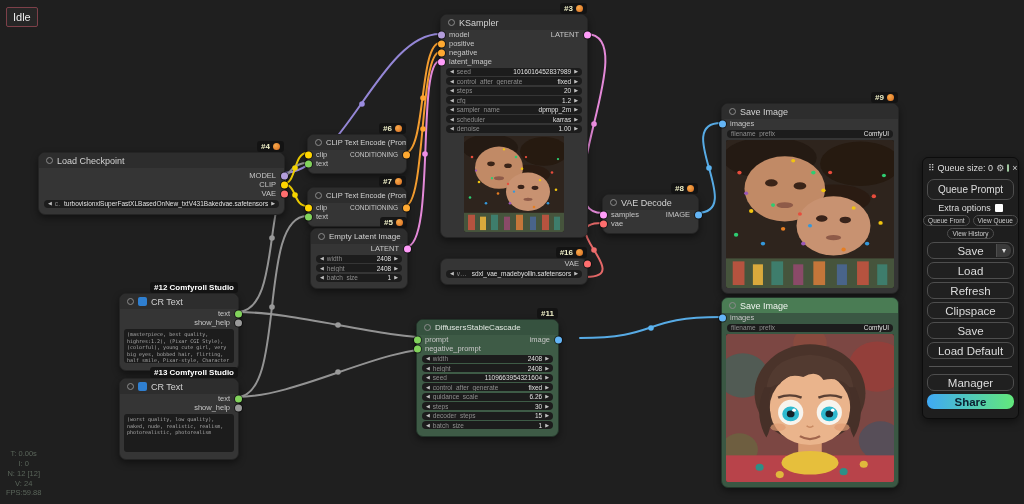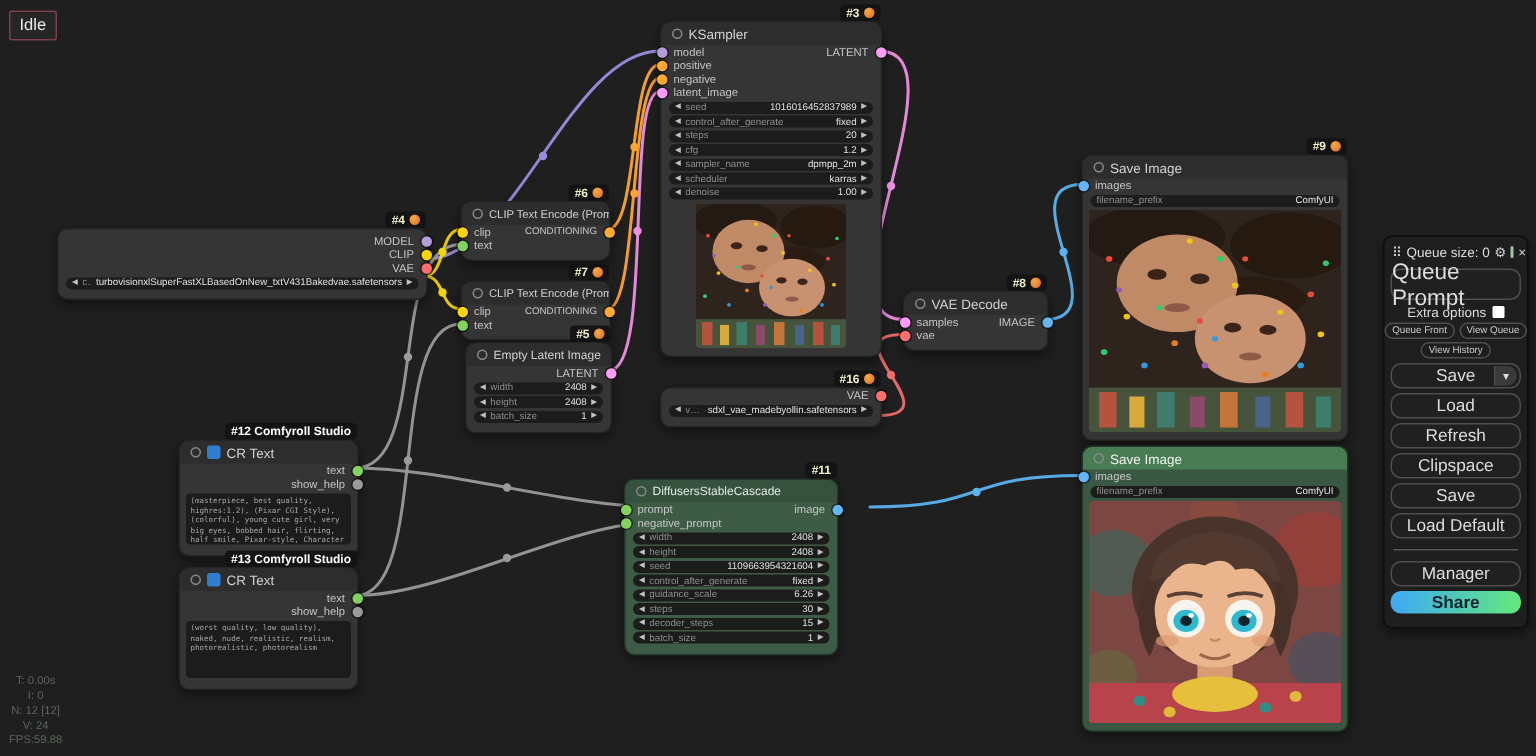--- a/index.html
+++ b/index.html
@@ -68,21 +68,21 @@
 
   
   .menu{position:absolute;left:922px;top:157px;width:97px;z-index:3;background:#1e1e1e;border:1px solid #0c0c0c;
     border-radius:6px;box-shadow:0 3px 8px rgba(0,0,0,.5);padding:4px 4px 6px 4px;box-sizing:border-box;}
   .menu-header{display:flex;align-items:center;gap:3px;font-size:9px;color:#ddd;padding:1px 1px 3px 1px;}
   .menu-header .mh-label{white-space:nowrap;}
   .mh-ic{font-size:9px;color:#cfcfcf;line-height:1;}
   .gallery-ic{width:9px;height:8px;border:1px solid #9fc79f;border-radius:1px;background:#3f6b4a;box-sizing:border-box;}
   .btn{display:flex;align-items:center;justify-content:center;background:#202020;border:1px solid #4e4e4e;
     border-radius:7px;color:#ddd;font-size:11.5px;height:15px;margin:3px 0;cursor:default;}
-  .btn-qp{font-size:15px;height:19px;}
+  .btn-qp{font-size:10px;height:19px;}
   .extra-row{display:flex;align-items:center;justify-content:center;gap:4px;font-size:9px;color:#ddd;margin:2px 0;}
   .chk{width:8px;height:8px;background:#fff;border-radius:1px;}
   .small-row{display:flex;gap:3px;justify-content:center;margin:2px 0;}
   .btn-sm{border:1px solid #4e4e4e;border-radius:6px;font-size:6.5px;color:#ccc;padding:1px 4px;white-space:nowrap;}
   .btn-save{position:relative;}
   .save-caret{position:absolute;right:2px;top:1px;bottom:1px;width:14px;display:flex;align-items:center;
     justify-content:center;border-left:1px solid #4e4e4e;background:#3a3a3a;border-radius:0 6px 6px 0;font-size:8px;}
   .divider{height:1px;background:#555;margin:7px 2px;}
   .btn-share{background:linear-gradient(90deg,#3fa9f5,#62e87b);color:#0c2030;border:none;font-weight:bold;}
 </style>
@@ -206,20 +206,24 @@
       <circle class="d-image" cx="651" cy="328" r="2.8"></circle>
   </svg>
 
   <div class="status-badge">Idle</div>
 
   <div class="node n-checkpoint">
     <div class="badge">
       <span>#4</span>
       <span class="badge-dot"></span>
       </div>
+    <div class="node-header">
+      <span class="cdot"></span>
+      <span>Load Checkpoint</span>
+      </div>
     <div class="spacer"></div>
     <div class="row">
         <span class="r">MODEL</span>
         <span class="dot out c-model"></span>
       </div>
     <div class="row">
         <span class="r">CLIP</span>
         <span class="dot out c-clip"></span>
       </div>
     <div class="row">

